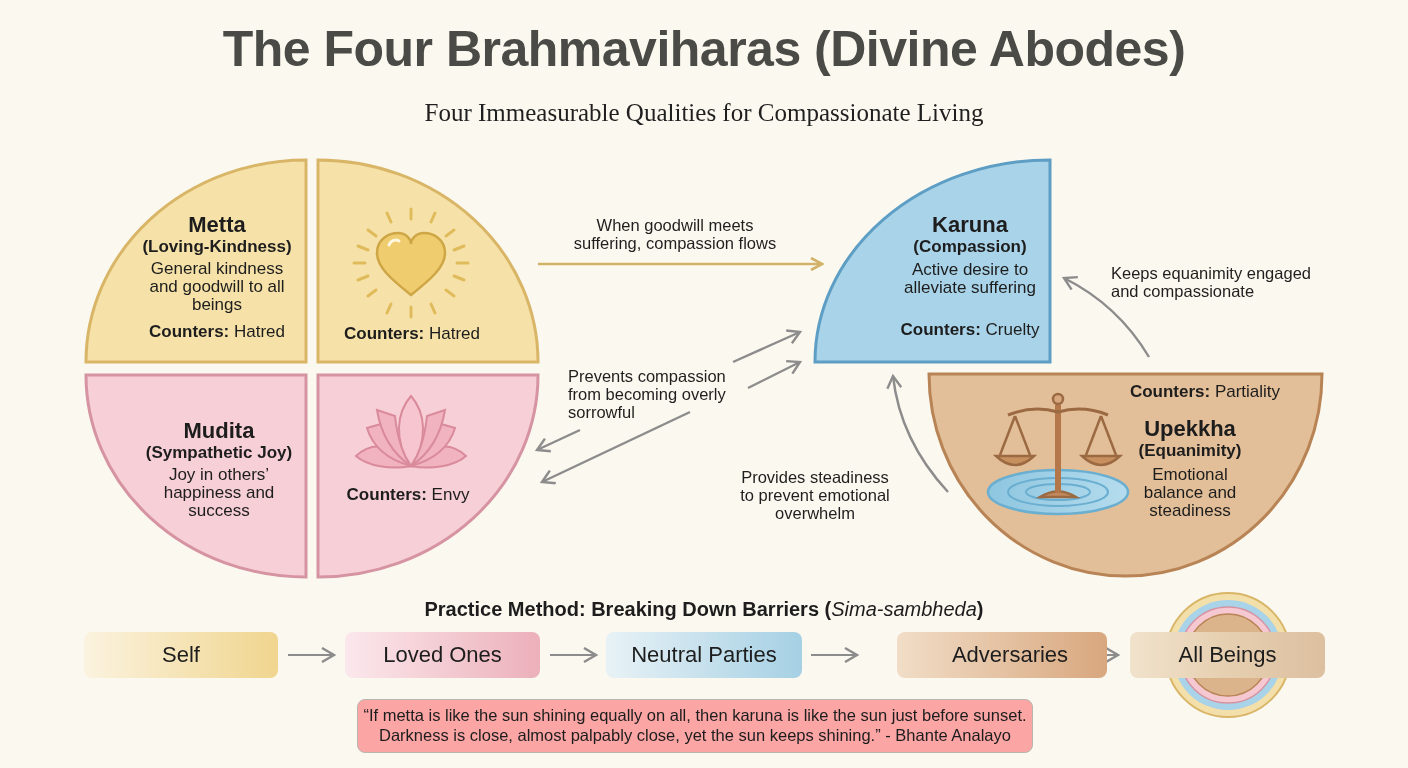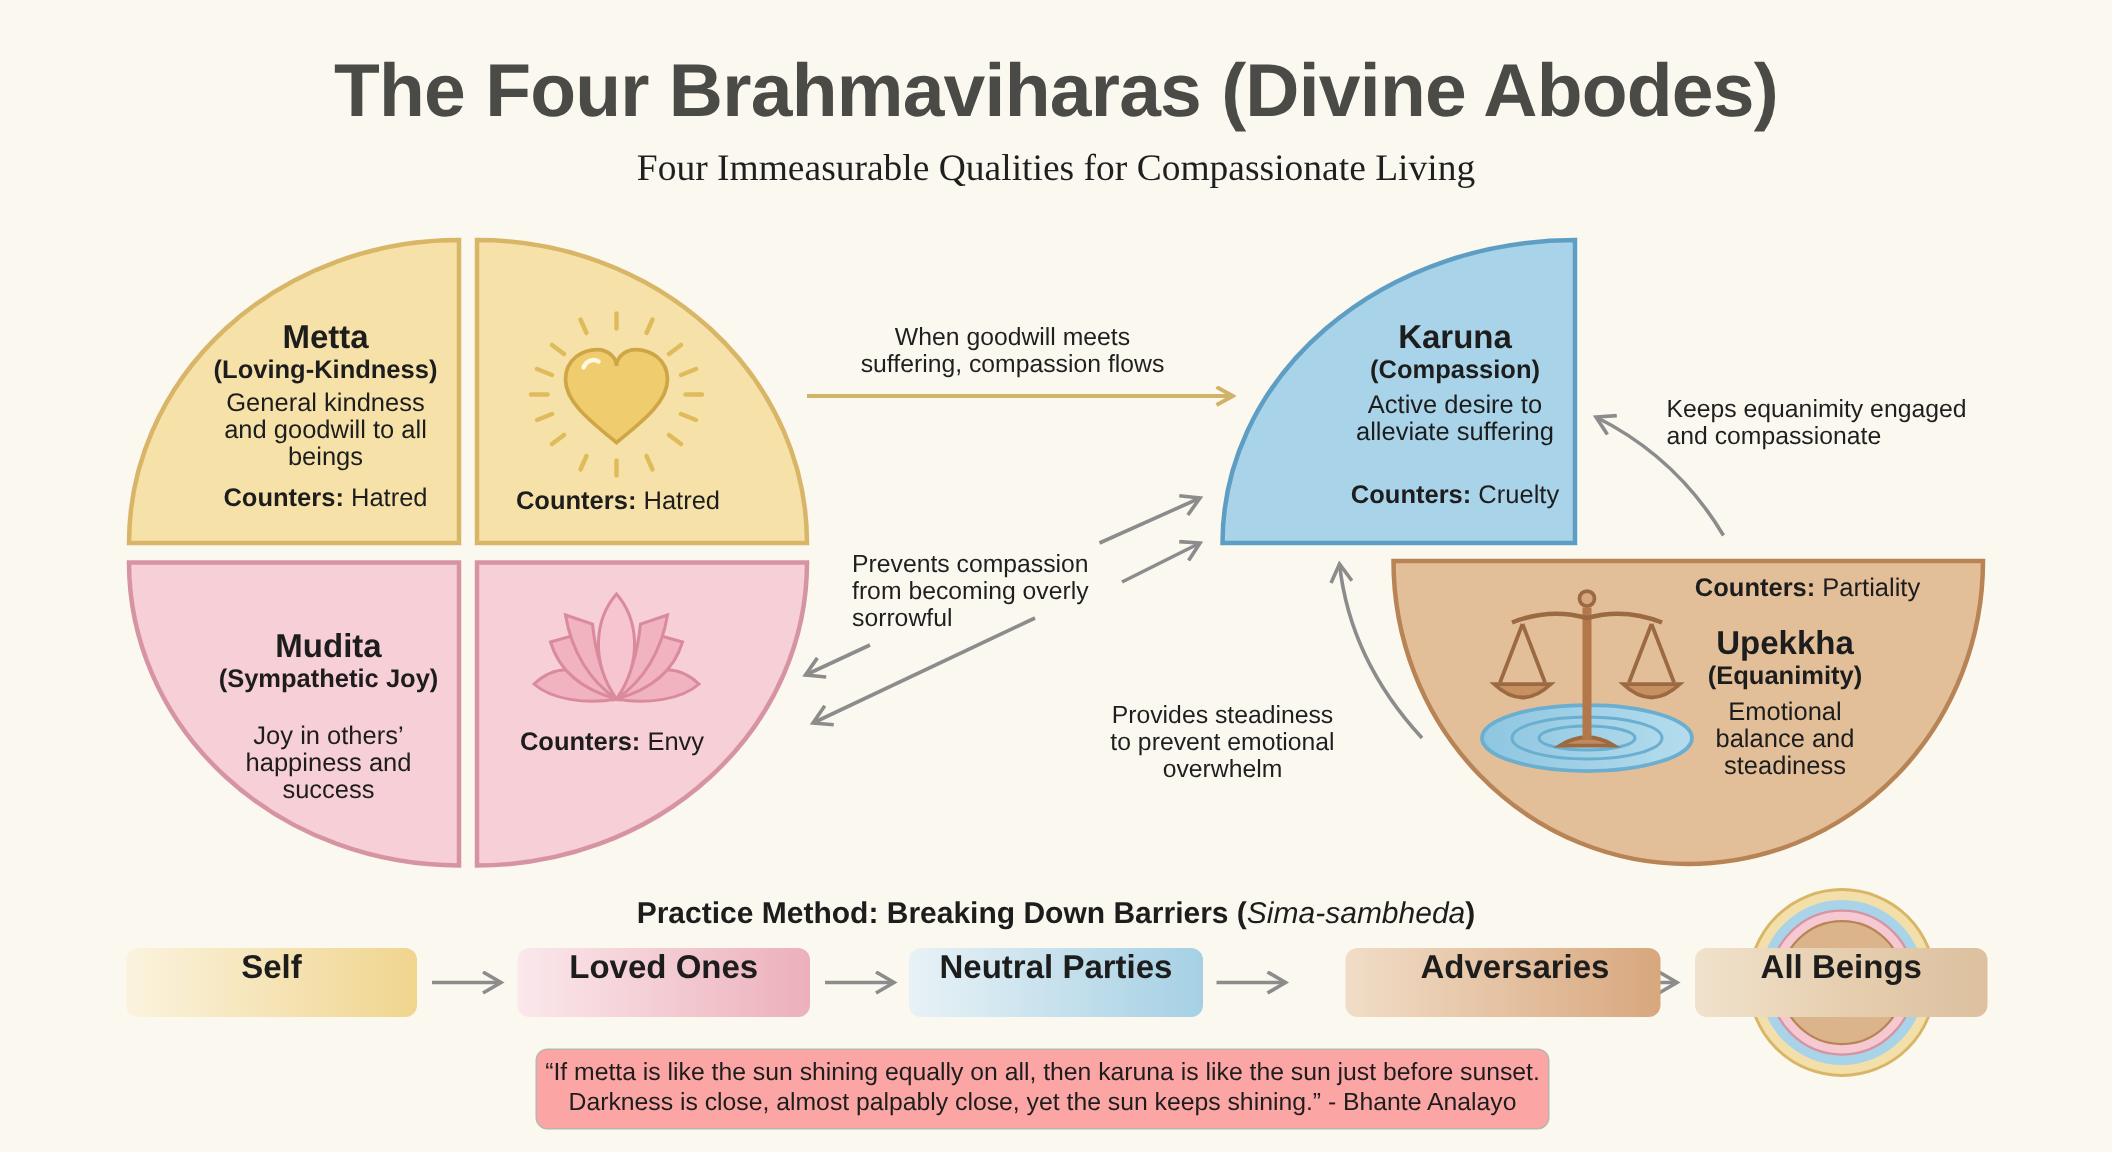--- a/index.html
+++ b/index.html
@@ -1,30 +1,30 @@
 <!DOCTYPE html>
 <html><head>
 <meta charset="utf-8">
 <style>
   html, body { margin:0; padding:0; }
   body { width:1408px; height:768px; background:#fbf8ef; position:relative; overflow:hidden; font-family:"Liberation Sans", sans-serif; color:#1d1d1d; }
   .abs { position:absolute; }
-  .title { left:0; top:31px; width:1408px; text-align:center; font-size:50px; font-weight:bold; color:#4a4a46; letter-spacing:-0.5px; }
+  .title { left:0; top:20px; width:1408px; text-align:center; font-size:50px; font-weight:bold; color:#4a4a46; letter-spacing:-0.5px; }
   .subtitle { left:0; top:99px; width:1408px; text-align:center; font-size:25px; color:#1f1f1f;font-family:Liberation Serif, serif; }
   svg.shapes { position:absolute; left:0; top:0; }
   .txt { position:absolute; text-align:center; line-height:1.05; }
   .name { font-size:22px; font-weight:bold; }
   .pali { font-size:17px; font-weight:bold; }
   .desc { font-size:17px; }
   .counter { font-size:17px; }
   .counter b { font-weight:bold; }
   .note { position:absolute; font-size:16.5px; line-height:1.08; color:#1f1f1f; }
   .practice-title { left:0; top:598px; width:1408px; text-align:center; font-size:20px; font-weight:bold; }
   .practice-title i { font-weight:normal; font-style:italic; }
-  .step { position:absolute; top:632px; height:46px; border-radius:8px; display:flex; align-items:flex-start; justify-content:center; font-size:22px; font-weight:bold; color:#1d1d1d; }
+  .step { position:absolute; top:632px; height:46px; border-radius:8px; display:flex; align-items:center; justify-content:center; font-size:22px; font-weight:normal; color:#1d1d1d; }
   .quote { position:absolute; left:357px; top:699px; width:674px; height:52px; border:1.5px solid #b9b6ad; border-radius:8px; background:#fca5a5; text-align:center; font-size:16.5px; line-height:1.2; display:flex; flex-direction:column; justify-content:center; }
 </style>
 </head>
 <body>
 
 <div class="abs title">The Four Brahmaviharas (Divine Abodes)</div>
 <div class="abs subtitle">Four Immeasurable Qualities for Compassionate Living</div>
 
 <svg class="shapes" width="1408" height="768" viewBox="0 0 1408 768">
   <defs>
@@ -130,21 +130,21 @@
   <div class="desc">beings</div>
   <div class="counter" style="margin-top:10px"><b>Counters:</b> <span>Hatred</span></div>
 </div>
 <div class="txt" style="left:322px;top:325px;width:180px;">
   <div class="counter"><b>Counters:</b> <span>Hatred</span></div>
 </div>
 
 <div class="txt" style="left:132px;top:419px;width:174px;">
   <div class="name">Mudita</div>
   <div class="pali" style="margin-top:2px">(Sympathetic Joy)</div>
-  <div class="desc" style="margin-top:20px">Joy in others’</div>
+  <div class="desc" style="margin-top:4px">Joy in others’</div>
   <div class="desc">happiness and</div>
   <div class="desc">success</div>
 </div>
 <div class="txt" style="left:318px;top:486px;width:180px;">
   <div class="counter"><b>Counters:</b> <span>Envy</span></div>
 </div>
 
 <div class="txt" style="left:880px;top:213px;width:180px;">
   <div class="name">Karuna</div>
   <div class="pali" style="margin-top:2px">(Compassion)</div>

